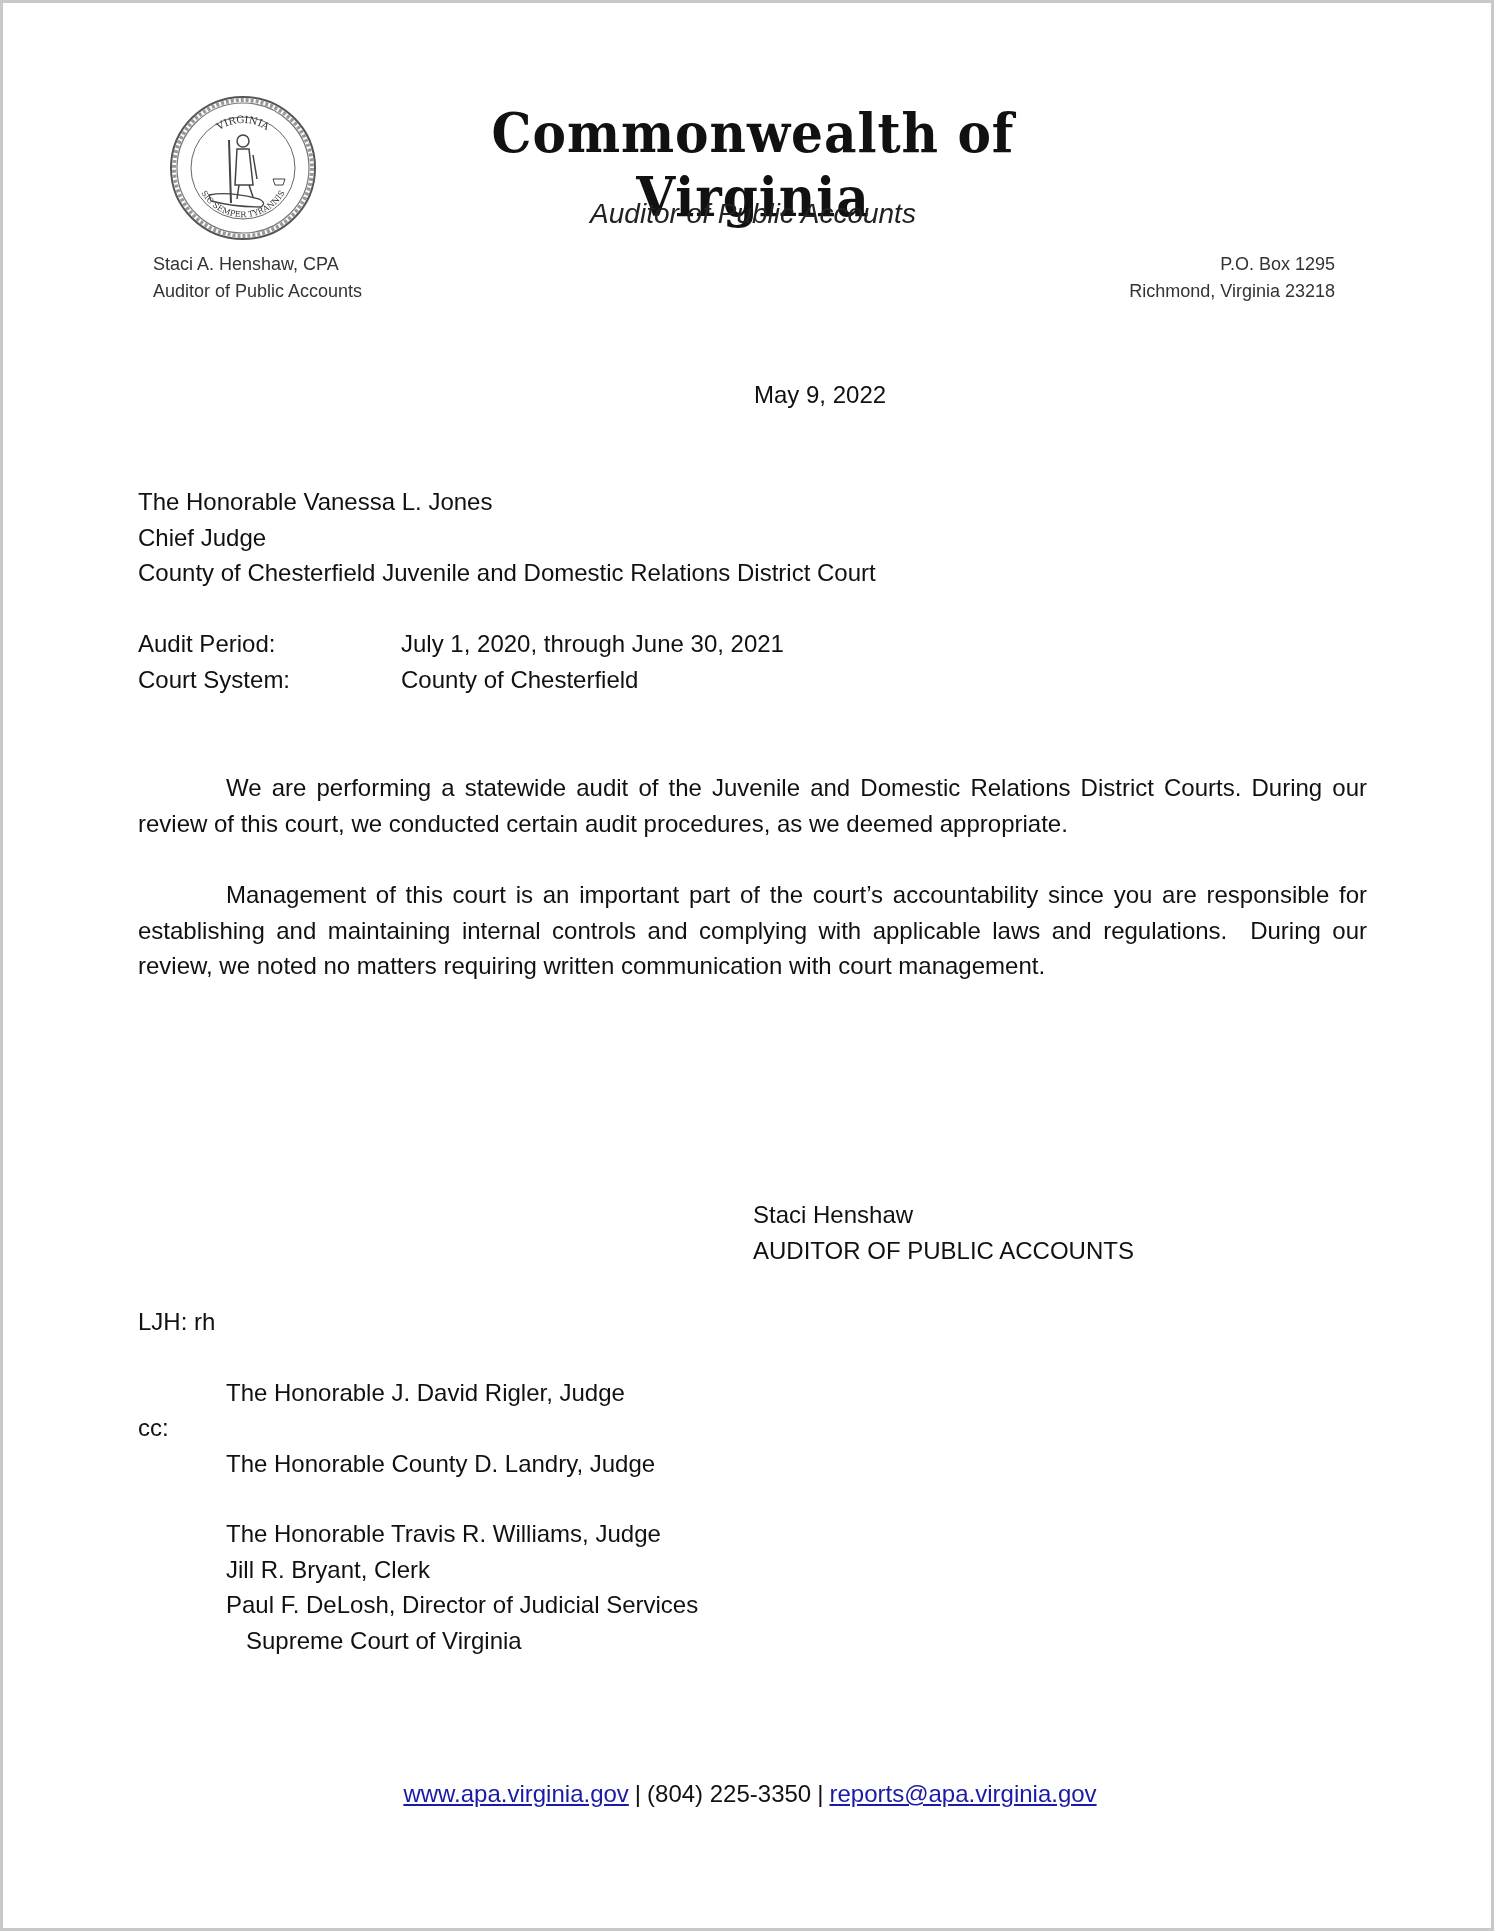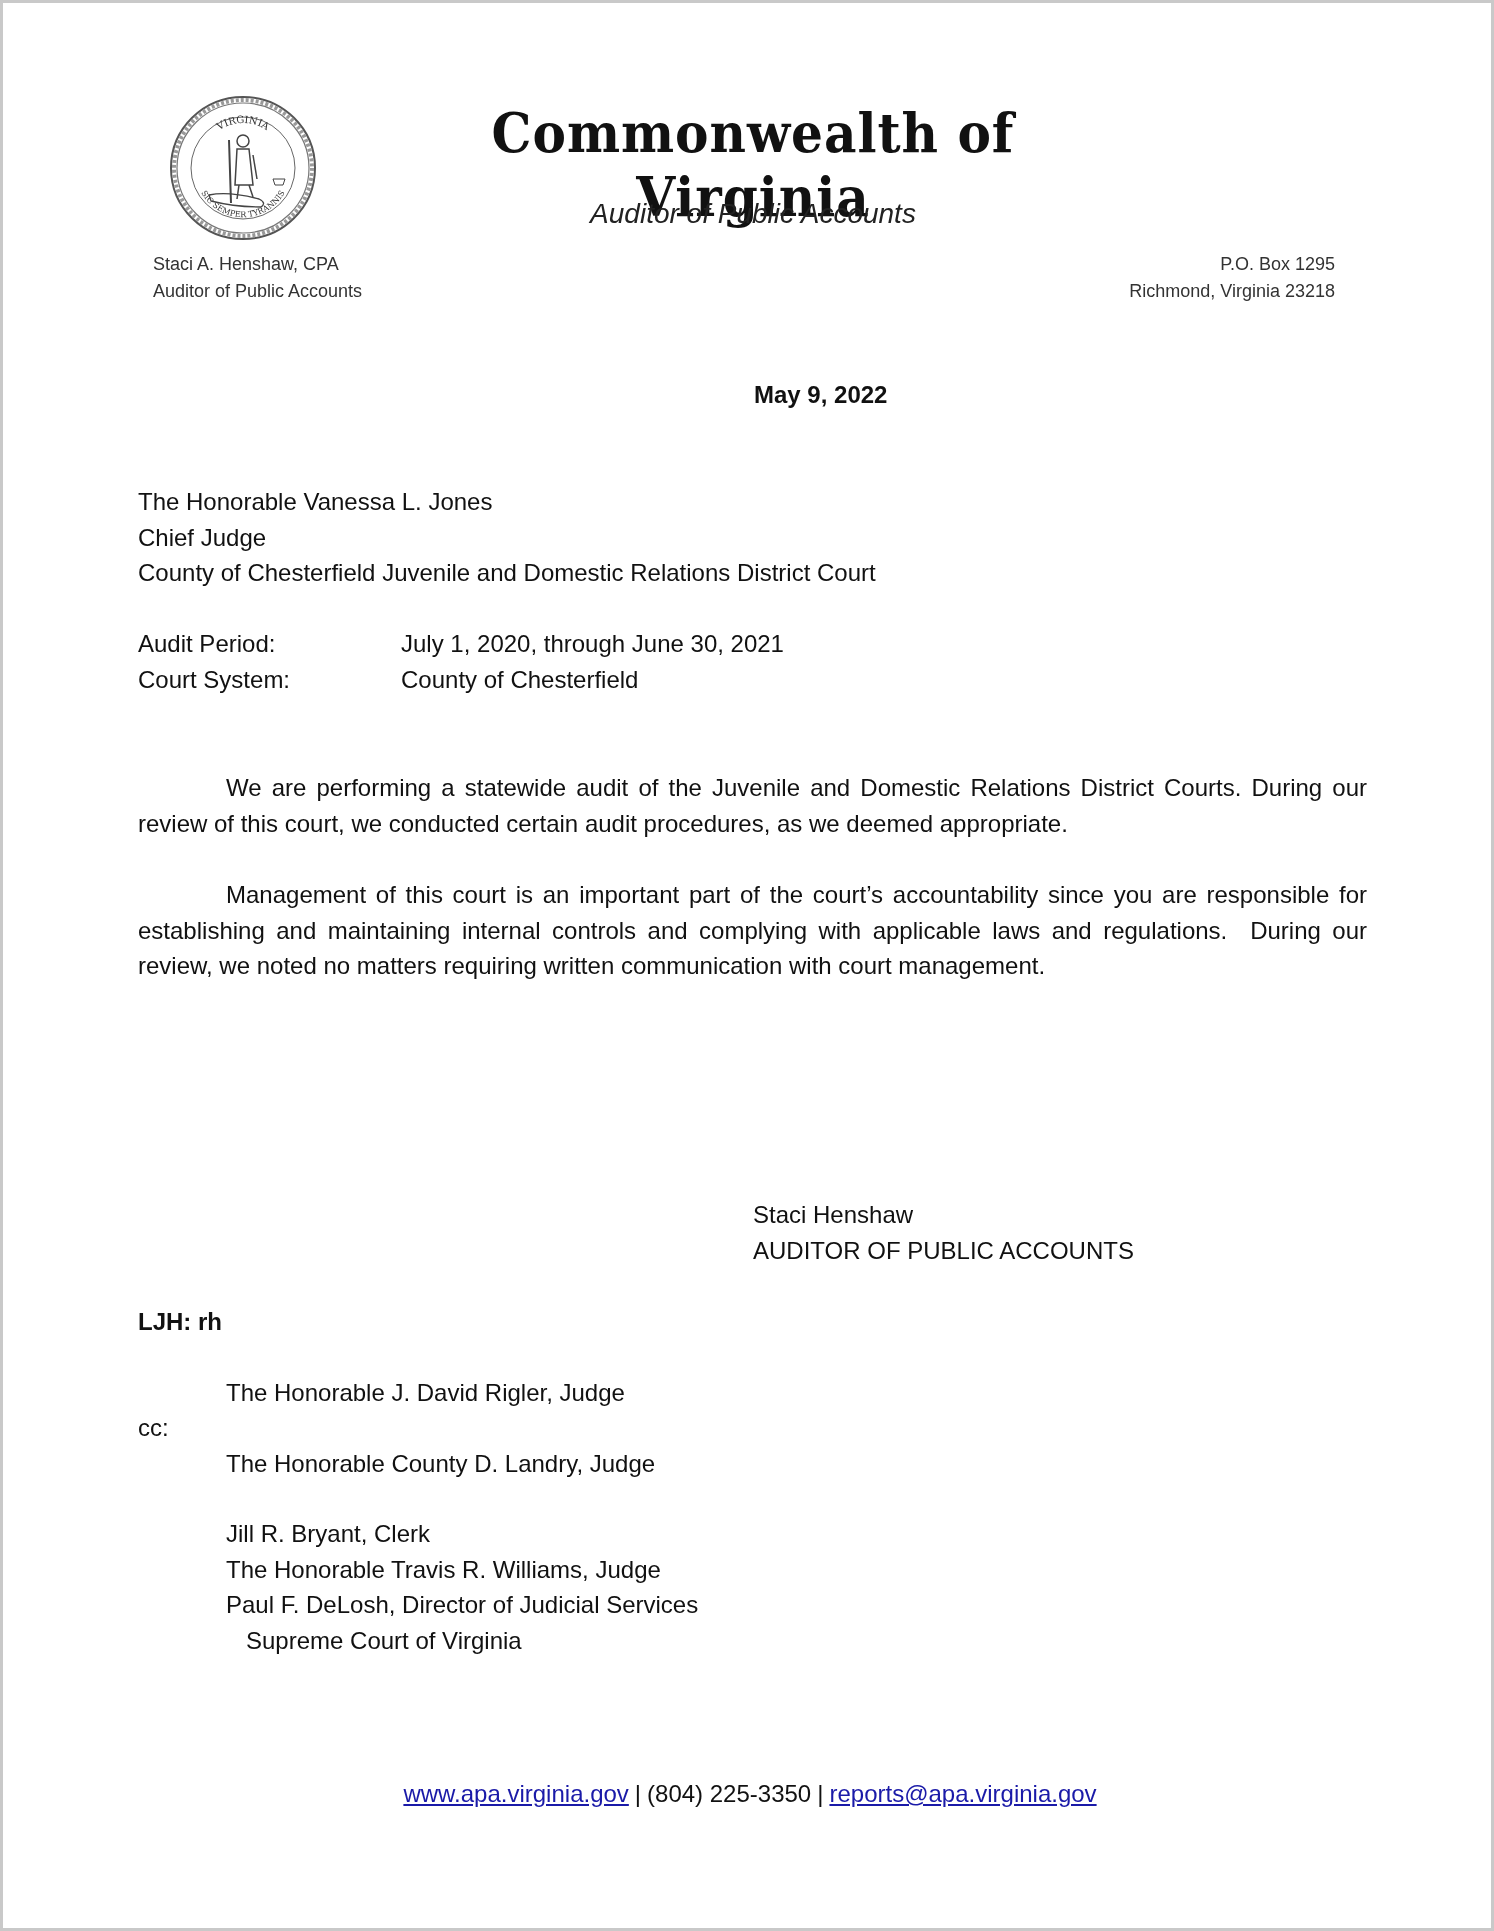--- a/index.html
+++ b/index.html
@@ -3,21 +3,21 @@
 <meta charset="utf-8">
 <style>
   html, body { margin: 0; padding: 0; background: #ffffff; }
   body { width: 1494px; height: 1931px; position: relative; overflow: hidden; }
   .page {
     position: absolute; left: 0; top: 0;
     width: 1488px; height: 1925px;
     border: 3px solid #c9c9c9;
     background: #ffffff;
   }
-  .abs { position: absolute; white-space: nowrap; font-weight: bold; }
+  .abs { position: absolute; white-space: nowrap; }
   .seal { position: absolute; left: 166px; top: 92px; width: 148px; height: 146px; }
   .title {
     position: absolute; left: 420px; top: 98px; width: 660px;
     text-align: center;
     font-family: "DejaVu Serif", serif;
     font-weight: bold;
     font-size: 54px; letter-spacing: 1px;
     color: #111;
     transform: scaleX(0.93);
     transform-origin: center;
@@ -140,25 +140,25 @@
     </div>
     <div class="cc-row">
       <span class="cc-label"></span>
       <span>The Honorable County D. Landry, Judge</span>
     </div>
     <div class="cc-row">
       <span class="cc-label"></span>
     </div>
     <div class="cc-row">
       <span class="cc-label"></span>
-      <span>Jill R. Bryant, Clerk</span>
+      <span>The Honorable Travis R. Williams, Judge</span>
     </div>
     <div class="cc-row">
       <span class="cc-label"></span>
-      <span>The Honorable Travis R. Williams, Judge</span>
+      <span>Jill R. Bryant, Clerk</span>
     </div>
     <div class="cc-row">
       <span class="cc-label"></span>
       <span>Paul F. DeLosh, Director of Judicial Services</span>
     </div>
     <div class="cc-row">
       <span class="cc-label"></span>
       <span class="cc-sub">Supreme Court of Virginia</span>
     </div>
   </div>

